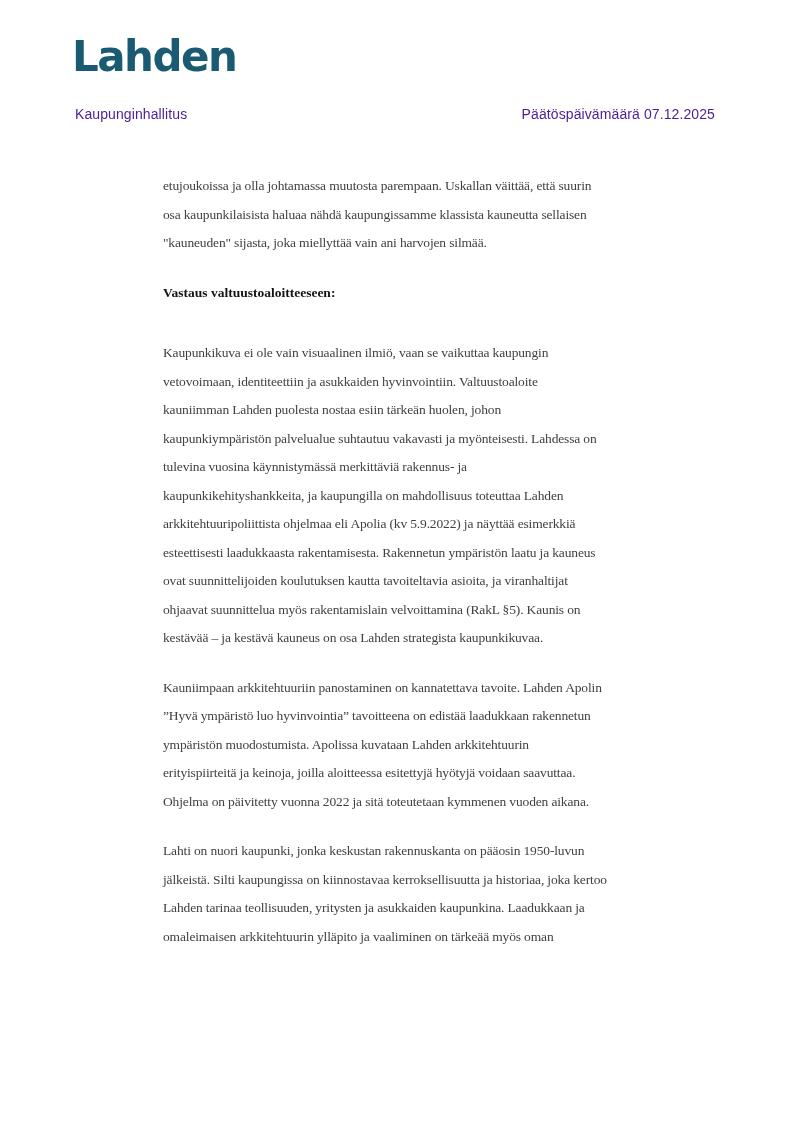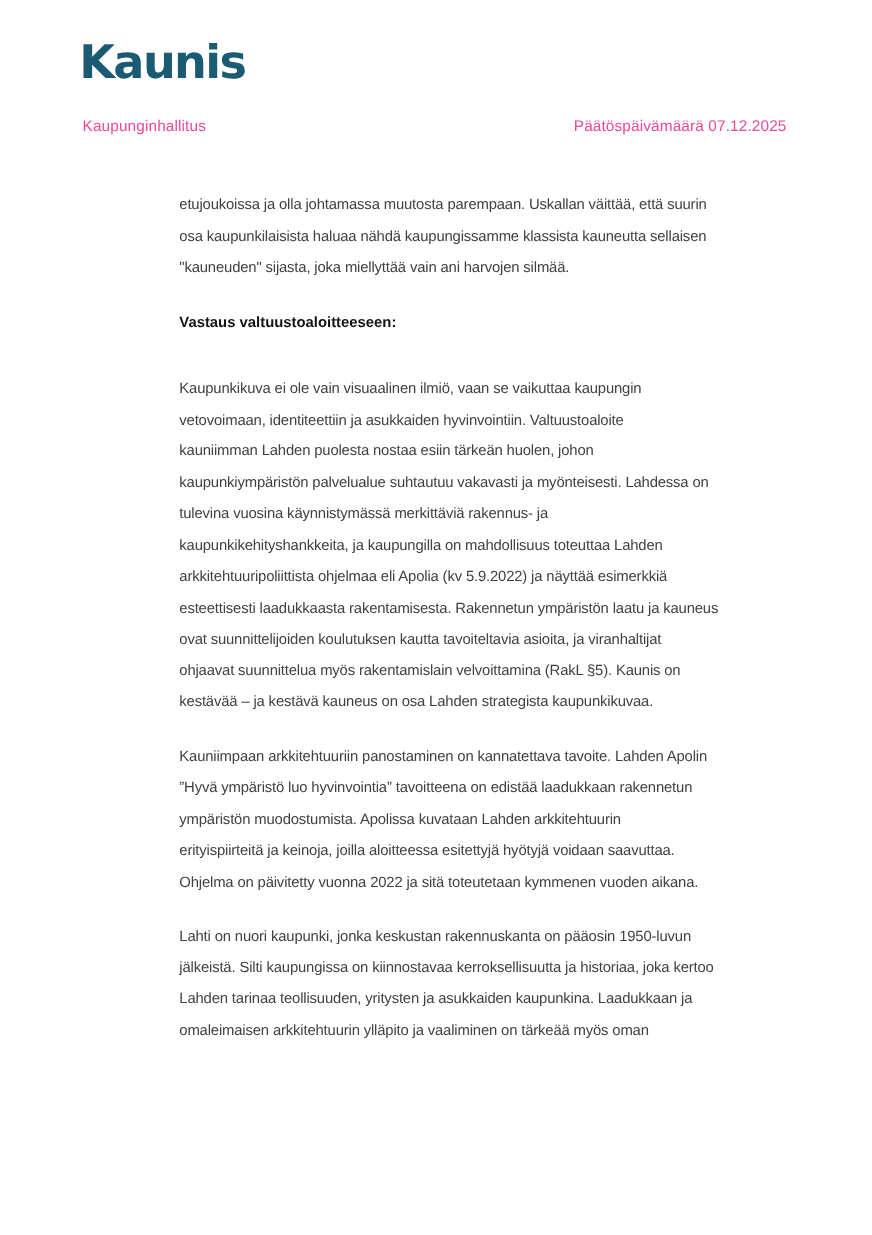--- a/index.html
+++ b/index.html
@@ -26,52 +26,53 @@
   }
   .header-row {
     position: absolute;
     left: 75px;
     right: 78px;
     top: 106px;
     display: flex;
     justify-content: space-between;
     align-items: baseline;
     font-size: 14px;
-    color: #ec4899;
+    color: #4c1d95;
     letter-spacing: 0.1px;
     text-align: right;
   }
   .content {
     position: absolute;
     left: 163px;
     top: 172px;
     width: 575px;
     color: #414141;
     font-size: 13.5px;
     letter-spacing: -0.15px;
   }
   .para {
     white-space: pre;
     line-height: 28.5px;
     margin-bottom: 21px;
+    font-family: Liberation Serif, serif;
   }
   .section-heading {
     font-weight: bold;
     color: #141414;
     line-height: 28.5px;
     margin-bottom: 32px;
     letter-spacing: 0;
   }
 </style>
 </head>
 <body>
 
 <div class="page">
 
-  <div class="logo">Kaunis</div>
+  <div class="logo">Lahden</div>
 
   <div class="header-row">
     <span>Kaupunginhallitus</span>
     <span>Päätöspäivämäärä 07.12.2025</span>
   </div>
 
   <div class="content">
 
     <div class="para">etujoukoissa ja olla johtamassa muutosta parempaan. Uskallan väittää, että suurin
 osa kaupunkilaisista haluaa nähdä kaupungissamme klassista kauneutta sellaisen

